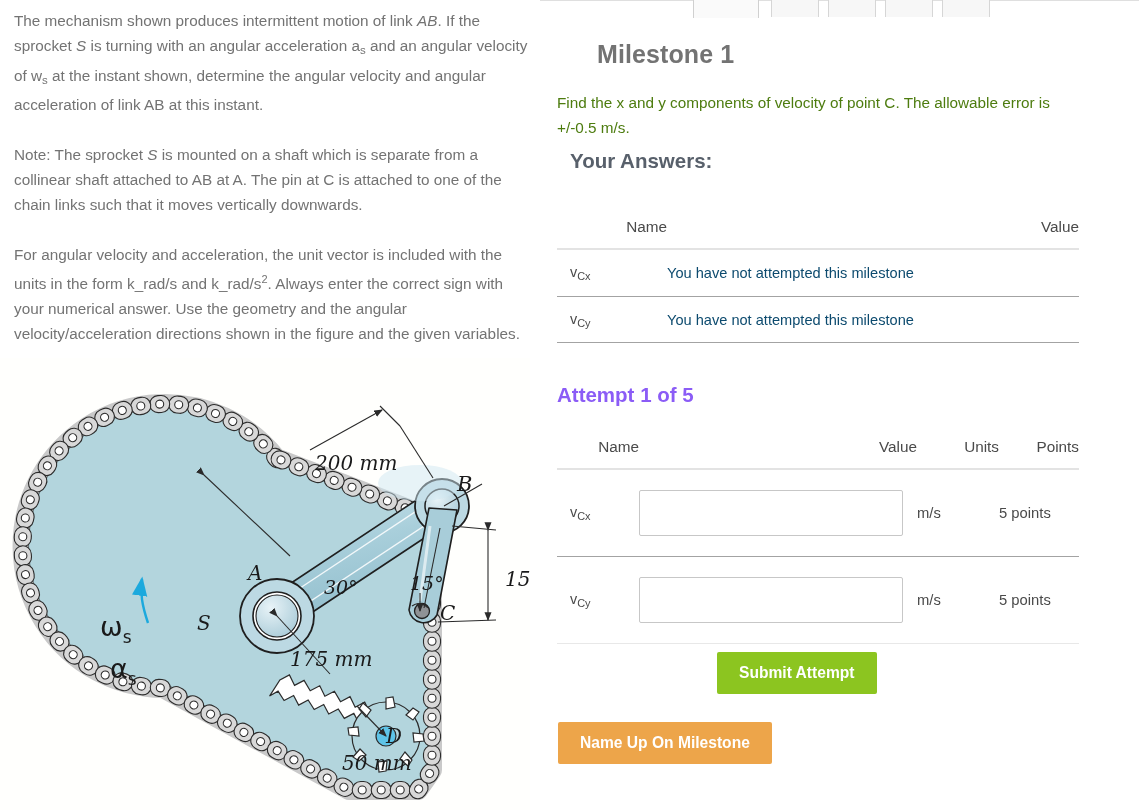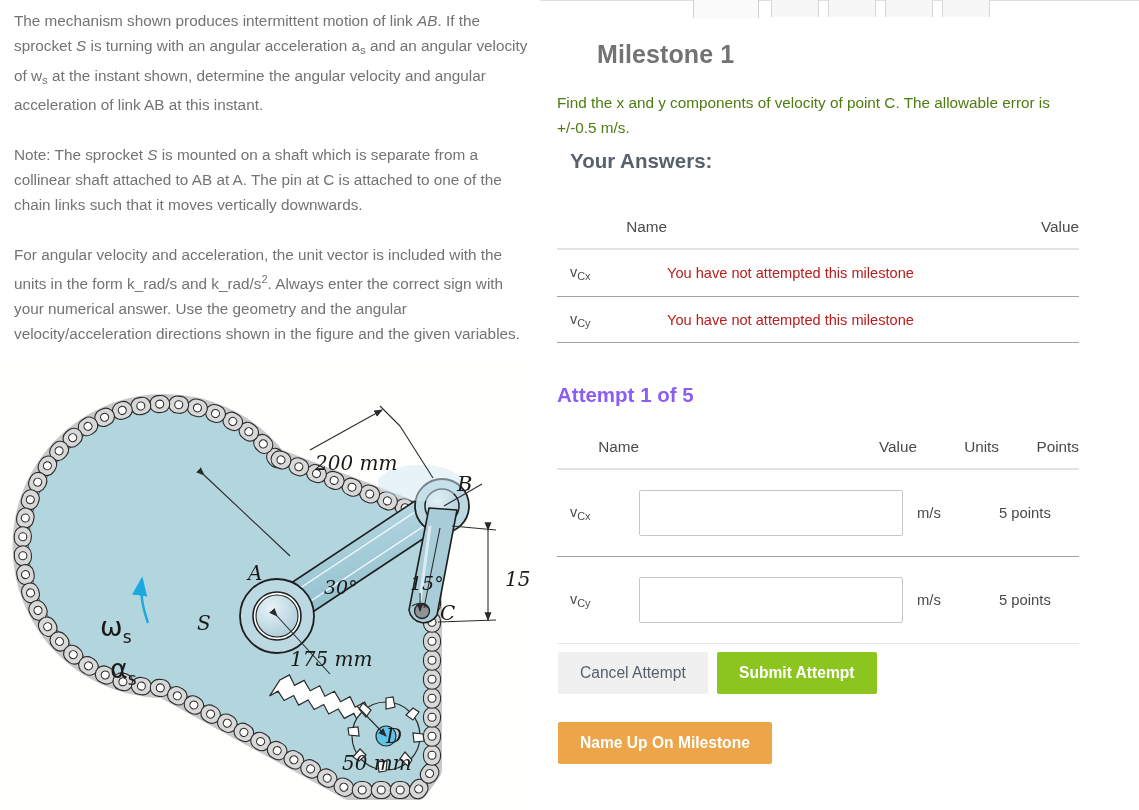--- a/index.html
+++ b/index.html
@@ -103,21 +103,21 @@
     vertical-align: middle;
   }
   .varname { font-size: 14.4px; color: #4a4a4a; white-space: nowrap; }
   .varname .vsub { font-size: 0.76em; vertical-align: -0.25em; }
 
   
   #answers-table { left: 17px; top: 200px; width: 522px; }
   #answers-table th.c-name { width: 110px; padding-left: 13px; }
   #answers-table th.c-val  { width: 412px; }
   #answers-table td.c-name { padding-left: 13px; }
-  #answers-table td.c-val  { color: #b91c1c; margin-left: 24px; }
+  #answers-table td.c-val  { color: #0c4a6e; margin-left: 24px; }
 
   .attempt-title {
     position: absolute; left: 17px; top: 365px;
     font-size: 20.5px; font-weight: bold; color: #8b5cf6;
   }
 
   
   #attempt-table { left: 17px; top: 420px; width: 522px; }
   #attempt-table th.a-name  { width: 82px;  padding-left: 13px; }
   #attempt-table th.a-val   { width: 278px; }
@@ -639,17 +639,16 @@
           <td>
             <input class="ansbox" type="text" placeholder="" style="">
           </td>
           <td class="units-cell">m/s</td>
           <td class="points-cell">5 points</td>
         </tr>
       </tbody>
     </table>
   </div>
 
-  <button class="btn" id="cancel-attempt">Cancel Attempt</button>
   <button class="btn" id="submit-attempt">Submit Attempt</button>
   <button class="btn" id="give-up">Name Up On Milestone</button>
 
 </div>
 
 </body></html>

